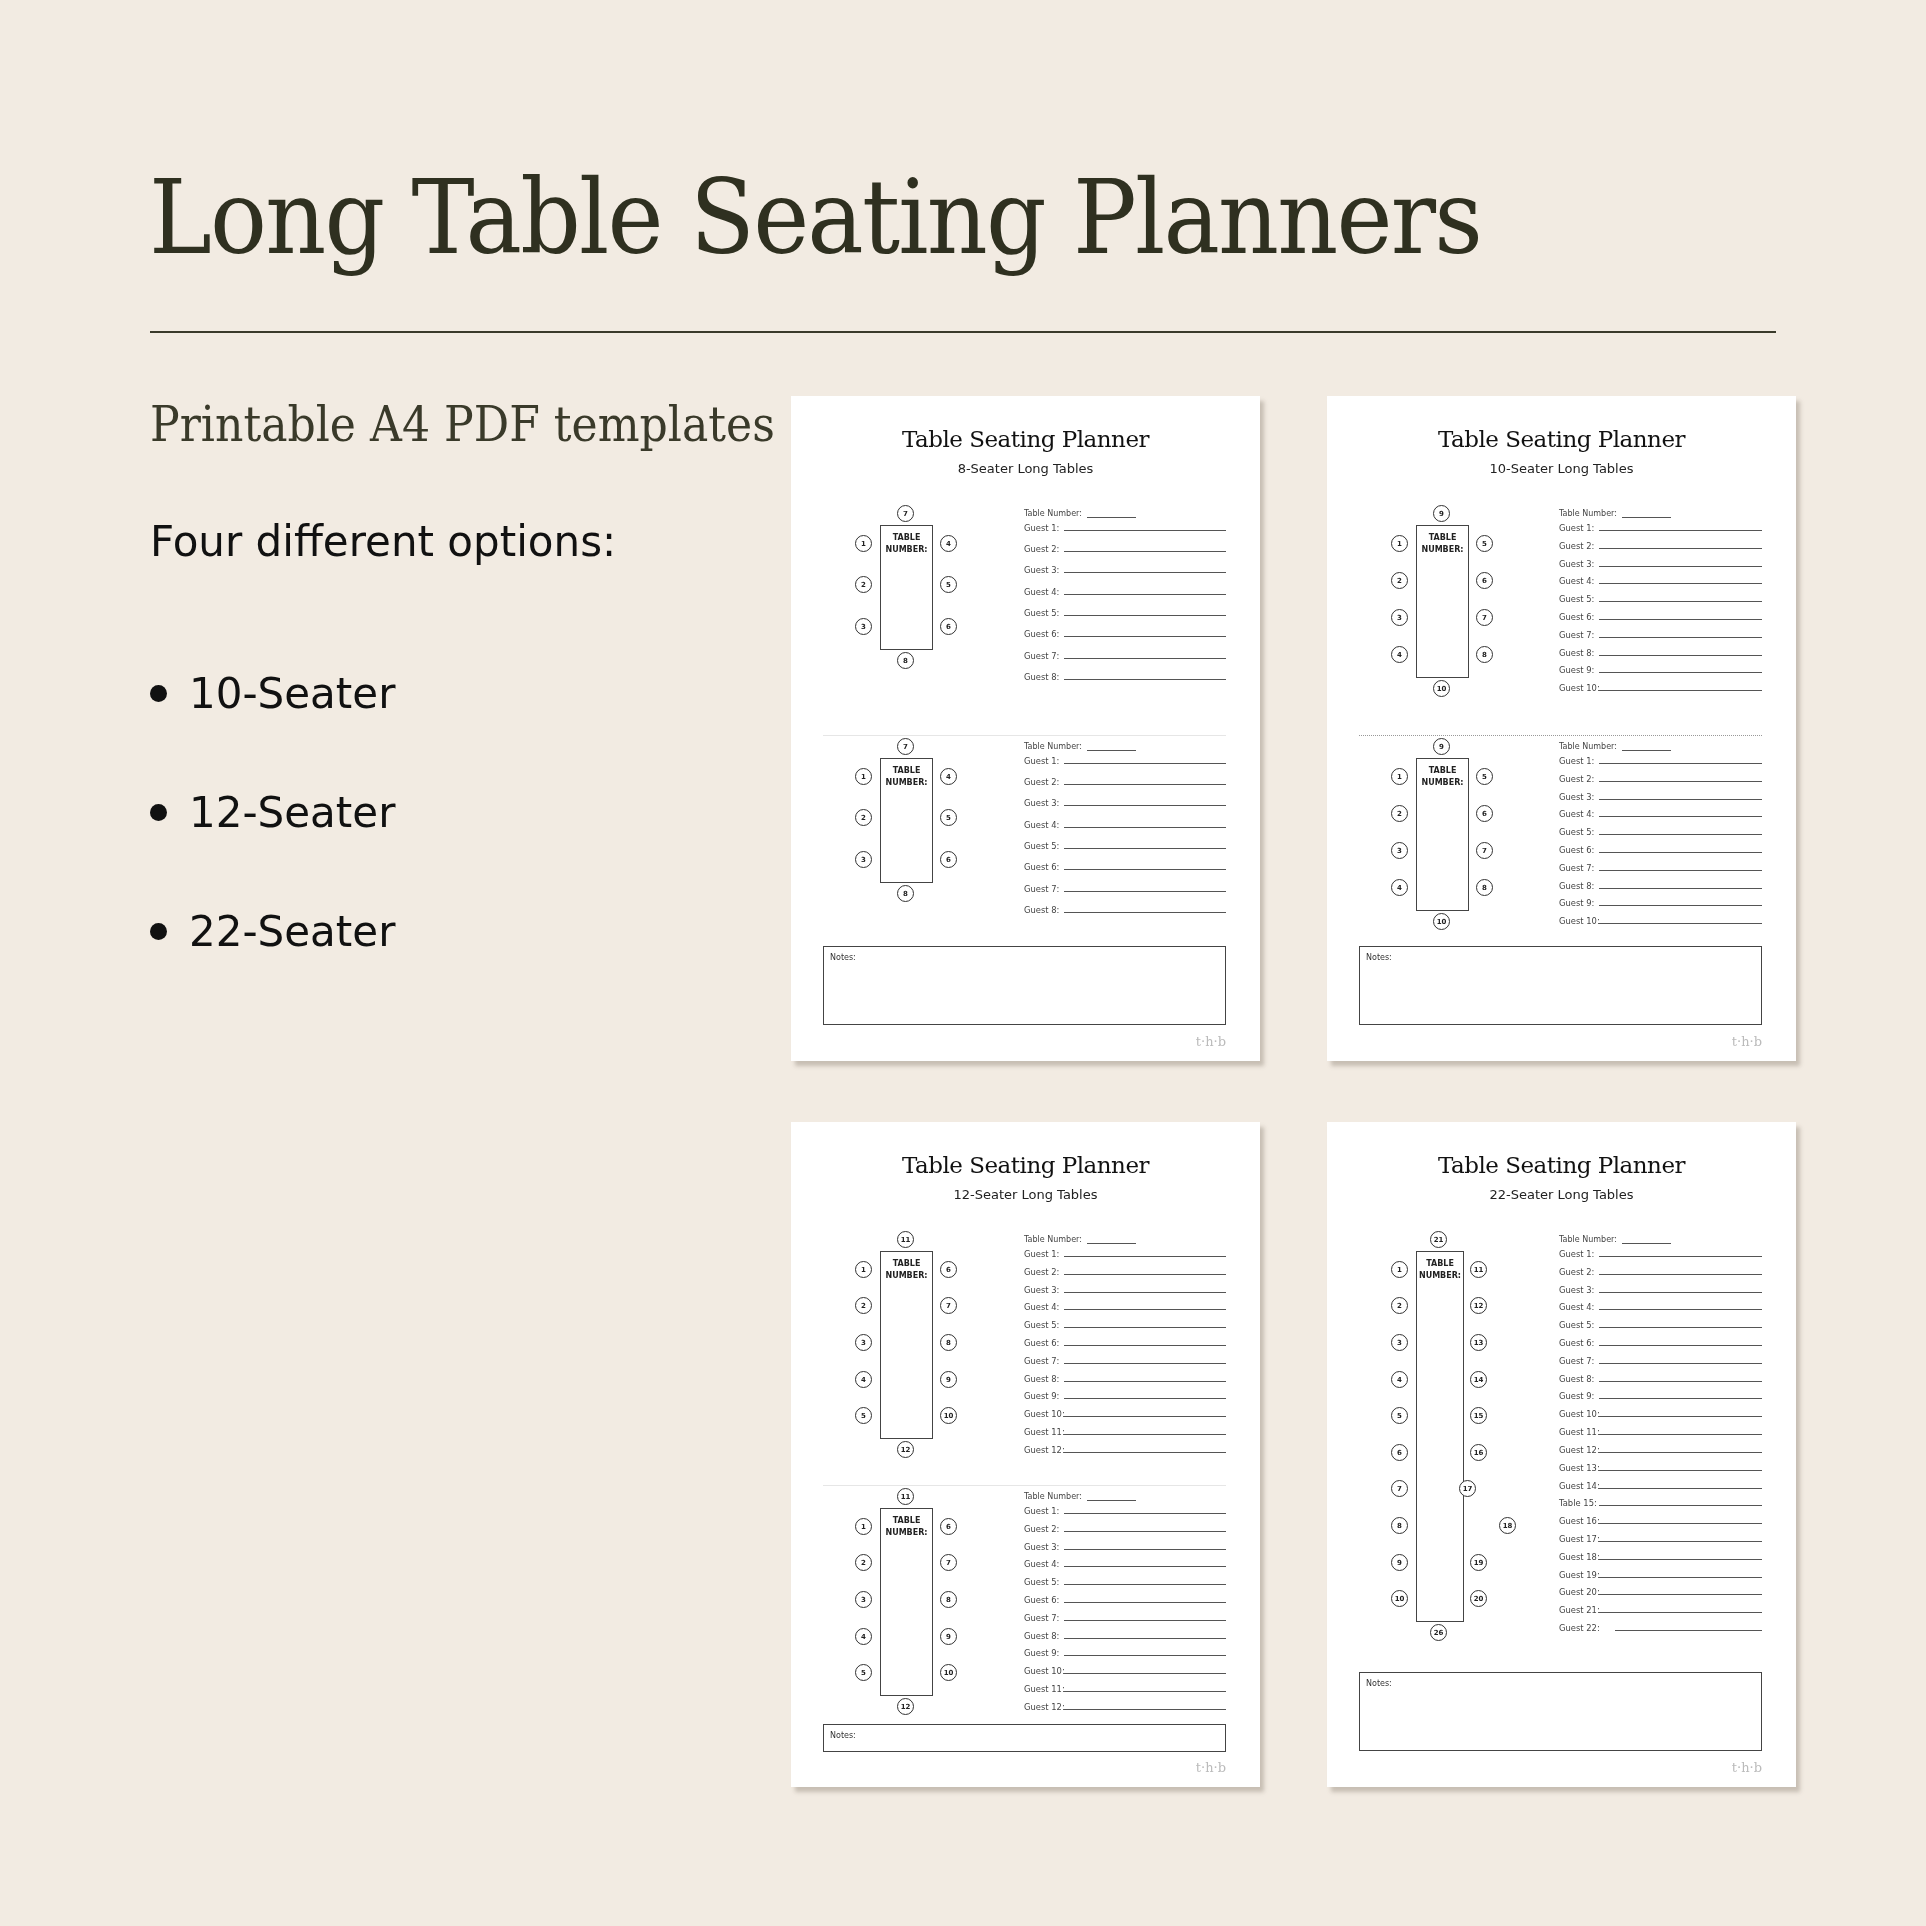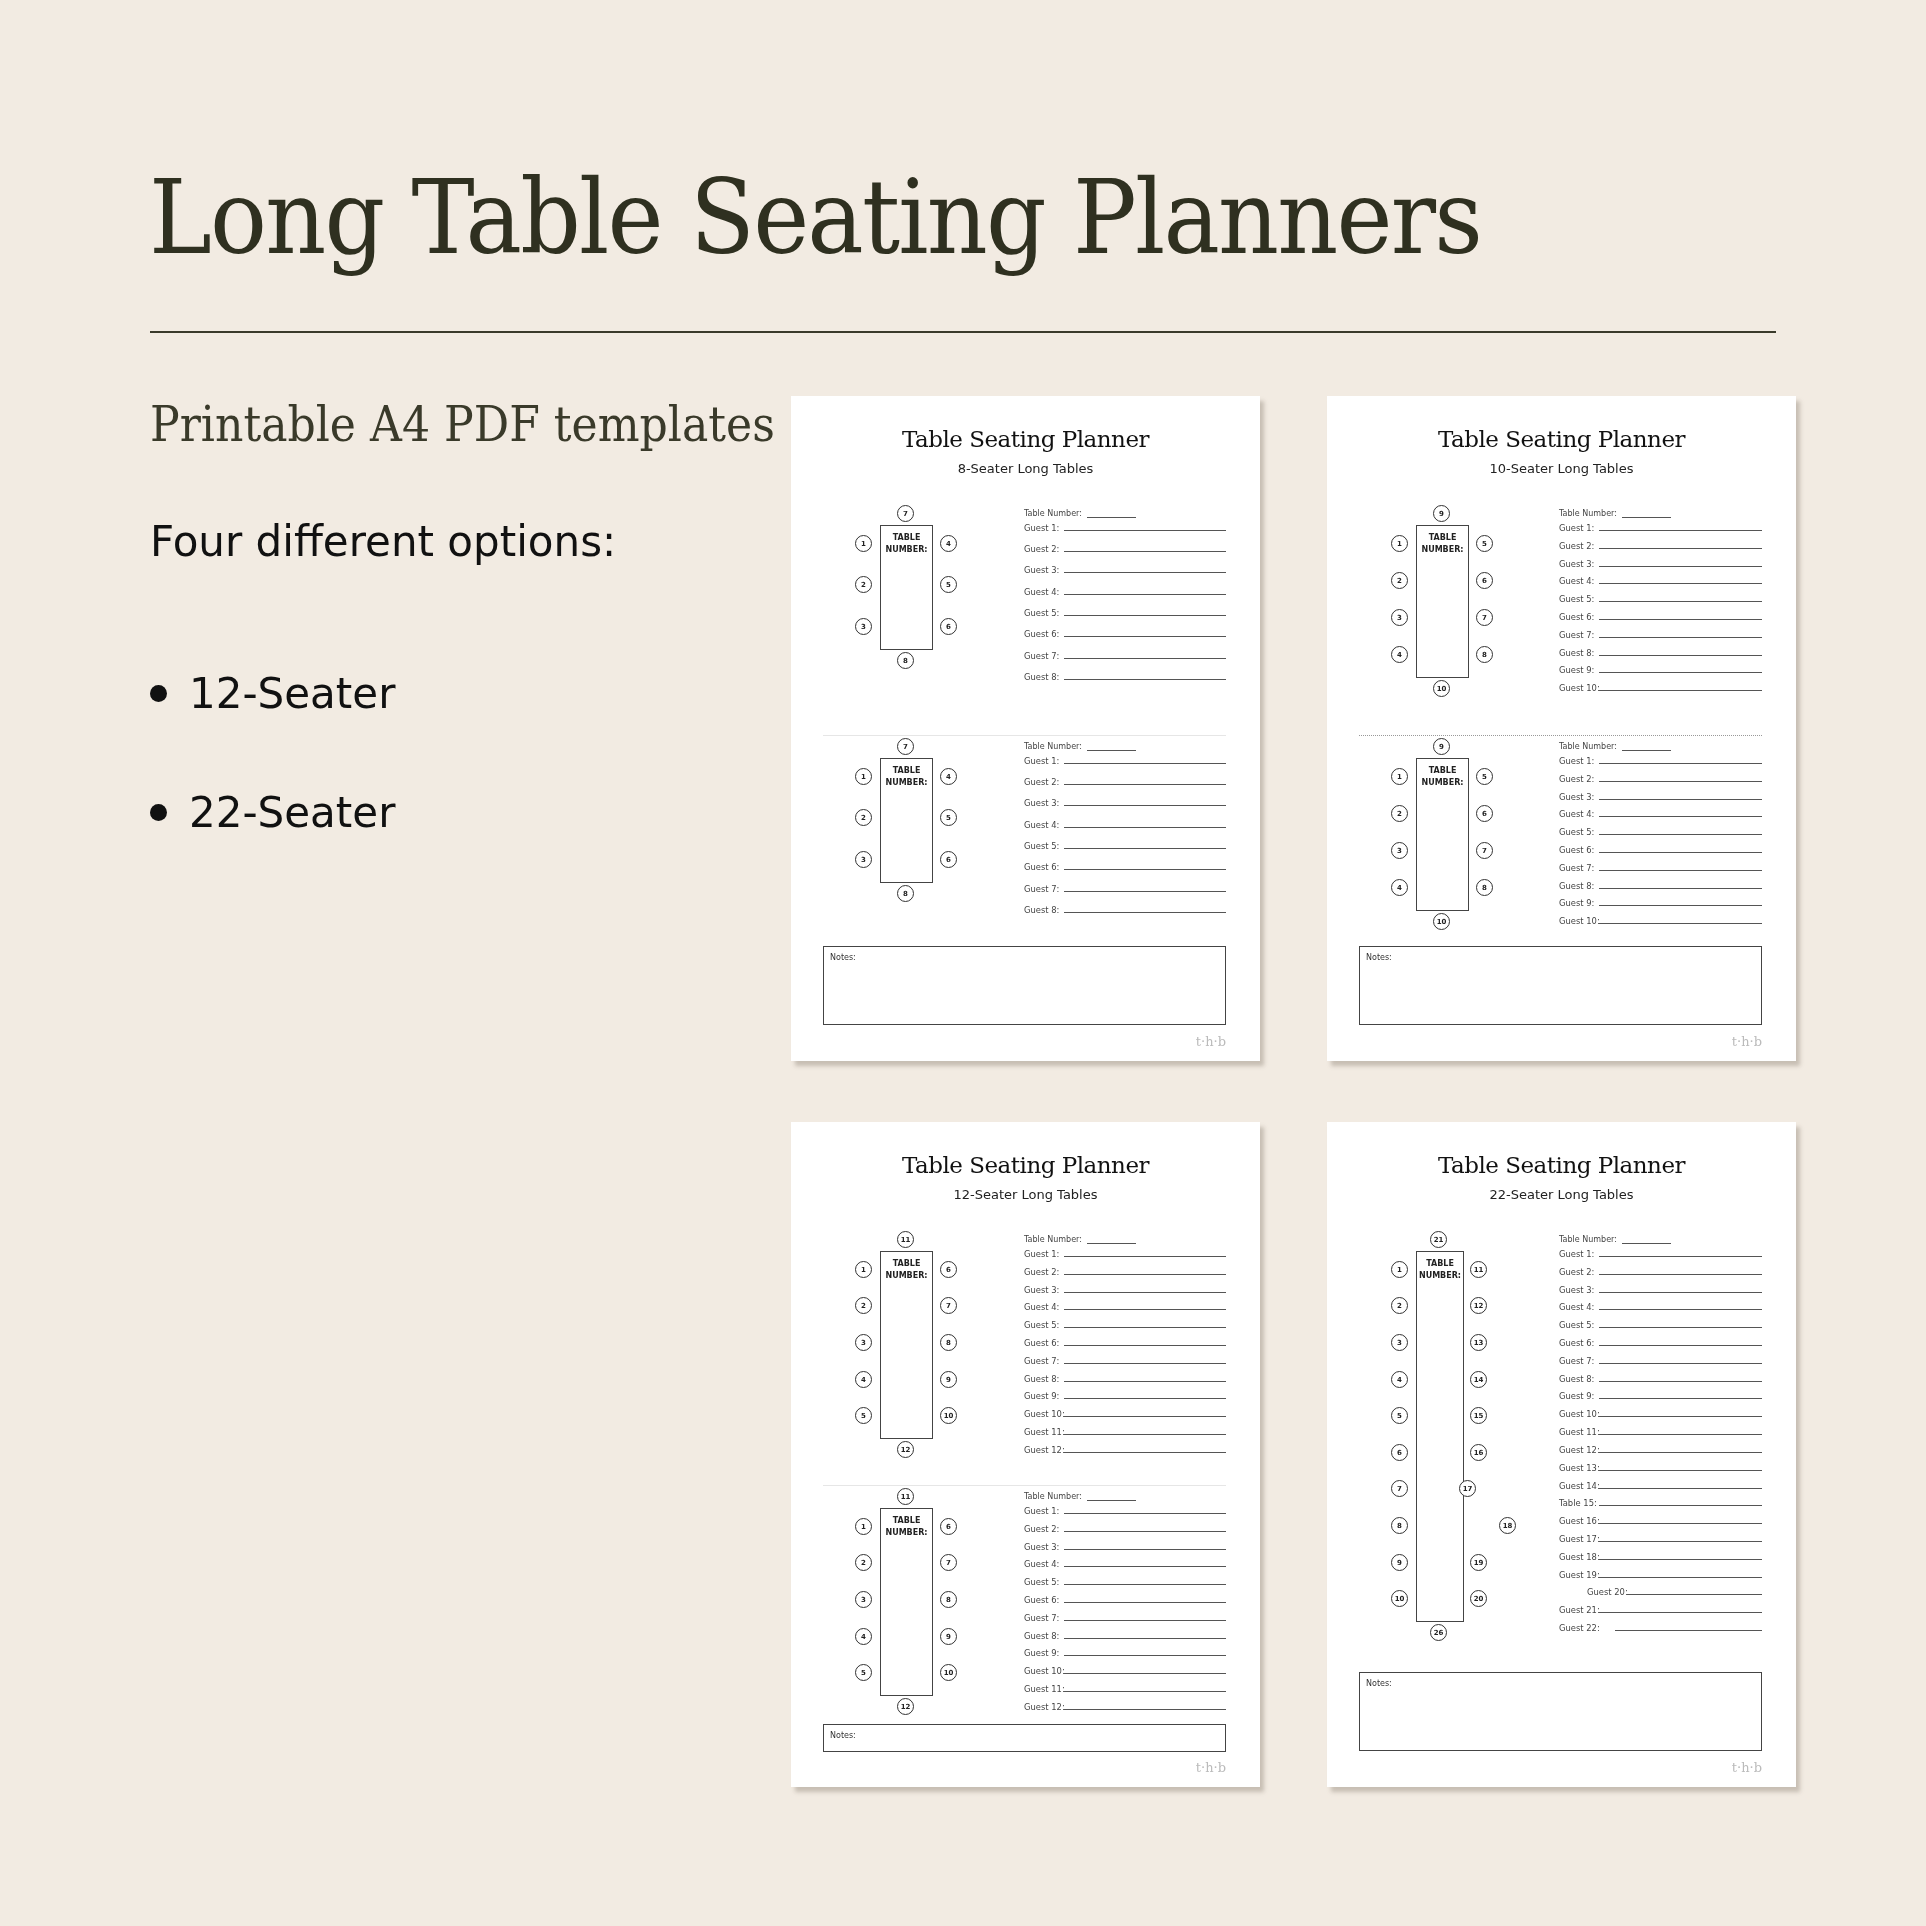--- a/index.html
+++ b/index.html
@@ -33,20 +33,24 @@
 </head>
 <body>
 
 <h1 class="main-title">Long Table Seating Planners</h1>
 <div class="divider"></div>
 <div class="subtitle">Printable A4 PDF templates</div>
 <div class="options-heading">Four different options:</div>
 <ul class="options-list">
   <li>
       <span class="dot"></span>
+      <span>10-Seater</span>
+    </li>
+  <li>
+      <span class="dot"></span>
       <span>12-Seater</span>
     </li>
   <li>
       <span class="dot"></span>
       <span>22-Seater</span>
     </li>
 </ul>
 
 <div id="pages-root">
     <div class="page" style="left: 791px; top: 396px;">
@@ -566,21 +570,21 @@
             <span class="g-line"></span>
           </div>
           <div class="g-row" style="top: 317px;">
             <span class="g-label">Guest 18:</span>
             <span class="g-line"></span>
           </div>
           <div class="g-row" style="top: 335px;">
             <span class="g-label">Guest 19:</span>
             <span class="g-line"></span>
           </div>
-          <div class="g-row" style="top: 352px; margin-left: 28px;">
+          <div class="g-row" style="top: 352px;">
             <span class="g-label">Guest 20:</span>
             <span class="g-line"></span>
           </div>
           <div class="g-row" style="top: 370px;">
             <span class="g-label">Guest 21:</span>
             <span class="g-line"></span>
           </div>
           <div class="g-row" style="top: 388px; gap: 16px;">
             <span class="g-label">Guest 22:</span>
             <span class="g-line"></span>

